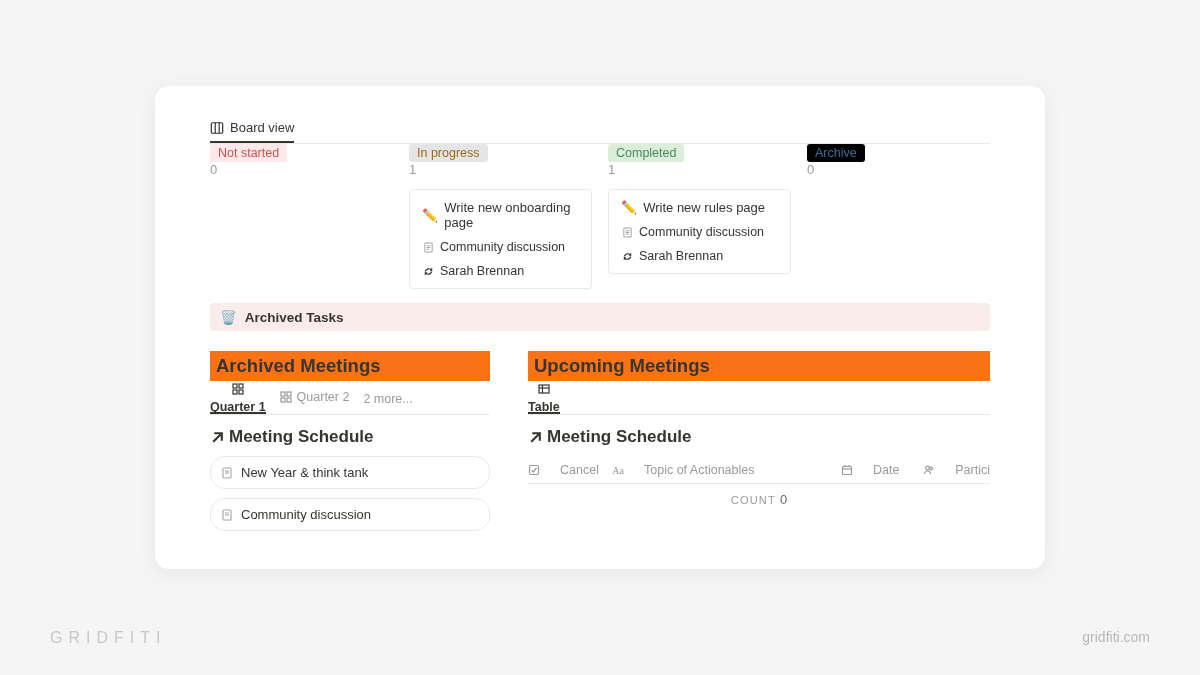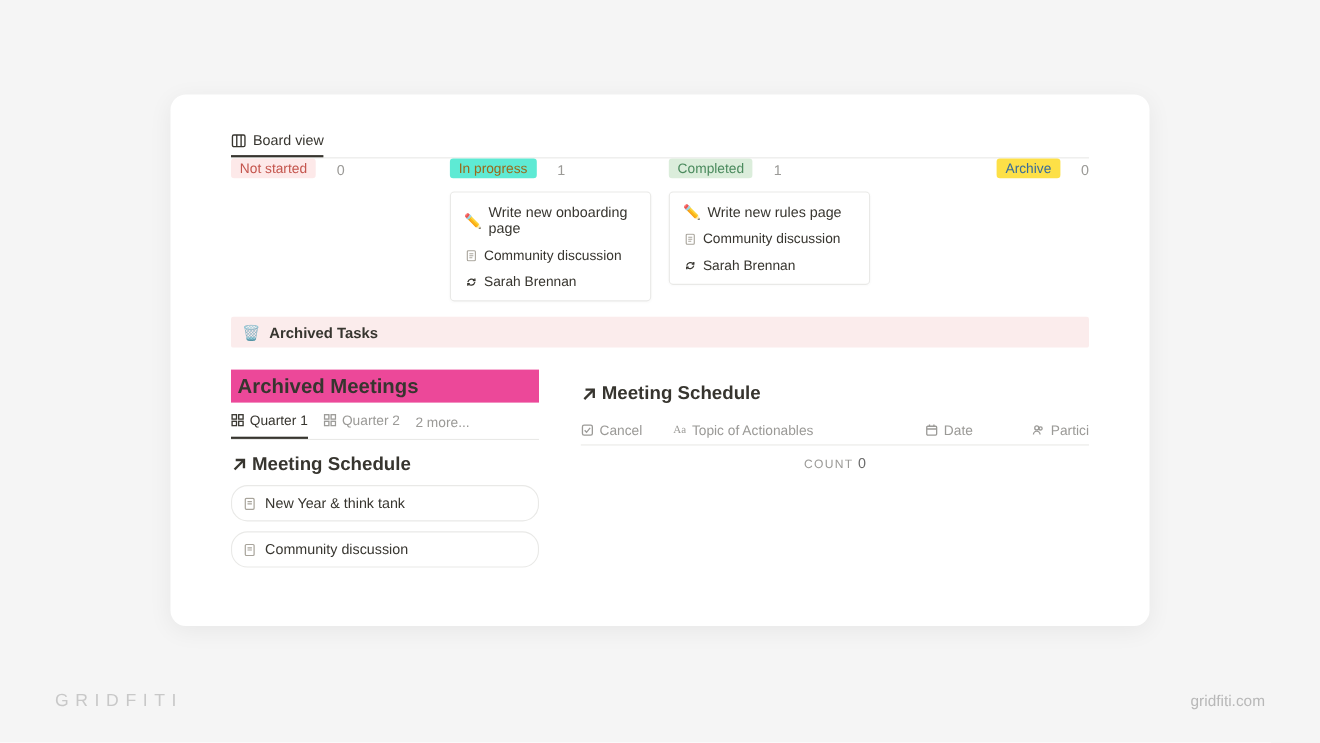--- a/index.html
+++ b/index.html
@@ -52,23 +52,24 @@
     margin-top: 12px;
     margin-bottom: 14px;
   }
   .board-columns {
     display: grid;
     grid-template-columns: repeat(4, 1fr);
     gap: 16px;
   }
   .col-header {
     display: flex;
-    align-items: flex-end;
-    gap: 19px;
+    align-items: flex-start;
+    gap: 0;
     font-size: 13px;
+    flex-direction: column;
   }
   .status-pill {
     display: inline-block;
     padding: 2px 8px;
     border-radius: 3px;
     font-size: 12.5px;
     font-weight: 400;
   }
   .count { color: #9b9a97; font-size: 13px; }
   .kcard {
@@ -93,21 +94,21 @@
     gap: 8px;
     border-radius: 2px;
   }
   .two-col {
     display: grid;
     grid-template-columns: 280px 1fr;
     gap: 38px;
     margin-top: 20px;
   }
   .gray-band {
-    background: #ec4899;
+    background: #f97316;
     padding: 4px 6px 4px 6px;
     font-size: 18.5px;
     font-weight: 700;
   }
   .sub-tabs {
     display: flex;
     align-items: center;
     gap: 14px;
     font-size: 12.5px;
     color: #9b9a97;
@@ -117,21 +118,21 @@
   }
   .sub-tab {
     display: flex;
     align-items: center;
     gap: 5px;
     height: 100%;
     cursor: pointer;
     padding-bottom: 2px;
     border-bottom: 2px solid transparent;
   }
-  .sub-tab.active { color: #37352f; font-weight: 400; border-bottom-color: #37352f;}
+  .sub-tab.active { color: #37352f; font-weight: 700; border-bottom-color: #37352f; flex-direction: column;}
   .schedule-title {
     font-size: 17px;
     font-weight: 700;
     margin-top: 12px;
     display: flex;
     align-items: center;
     gap: 4px;
   }
   .list-item {
     margin-top: 9px;
@@ -146,21 +147,21 @@
   .table-header {
     display: flex;
     align-items: center;
     gap: 24px;
     font-size: 12.5px;
     color: #9b9a97;
     border-bottom: 1px solid #e9e9e7;
     padding: 8px 0 6px 0;
     margin-top: 8px;
   }
-  .th { display: flex; align-items: center; gap: 5px; }
+  .th { display: flex; align-items: center; gap: 20px; }
   .no-results { font-size: 12.5px; color: #9b9a97; padding: 8px 0; border-bottom: 1px solid #e9e9e7;}
   .count-row { text-align: center; font-size: 11px; letter-spacing: 1.2px; color: #9b9a97; padding-top: 8px;}
   .count-num { letter-spacing: 0; font-size: 13px; color: #6b6b6b; margin-left:4px;}
   .footer-left {
     position: absolute;
     left: 50px;
     bottom: 28px;
     color: #c8c8c8;
     font-size: 16px;
     letter-spacing: 6px;
@@ -198,21 +199,21 @@
 
     <div>
       <div class="col-header">
         <span class="status-pill" id="pill0" style="background: rgb(253, 233, 233); color: rgb(196, 85, 77);">Not started</span>
         <span class="count">0</span>
       </div>
     </div>
 
     <div>
       <div class="col-header">
-        <span class="status-pill" id="pill1" style="background: #5eead4; color: rgb(153, 106, 28);">In progress</span>
+        <span class="status-pill" id="pill1" style="background: #e5e5e5; color: rgb(153, 106, 28);">In progress</span>
         <span class="count">1</span>
       </div>
       <div class="kcard">
         <div class="kcard-title">
           <span>✏️</span>
           <span>Write new onboarding page</span>
         </div>
         <div class="kcard-row">
           <span class="icon-xs">
             <svg viewBox="0 0 12 12" width="11" height="11" fill="none" stroke="#a8a49b" stroke-width="1.1">
@@ -268,21 +269,21 @@
                 <polyline points="2.5,9.5 2.5,7.5 4.5,7.5"></polyline>
               </svg>
           </span>
           <span>Sarah Brennan</span>
         </div>
       </div>
     </div>
 
     <div>
       <div class="col-header" style="justify-content:flex-end">
-        <span class="status-pill" id="pill3" style="background: #fde047; color: rgb(58, 108, 153);">Archive</span>
+        <span class="status-pill" id="pill3" style="background: #000000; color: rgb(58, 108, 153);">Archive</span>
         <span class="count">0</span>
       </div>
     </div>
 
   </div>
 
   <div class="archived-tasks">
     <span>🗑️</span>
     <span>Archived Tasks</span>
   </div>
@@ -342,20 +343,33 @@
               <line x1="4" y1="4" x2="8" y2="4"></line>
               <line x1="4" y1="6" x2="8" y2="6"></line>
             </svg>
           </span>
         <span>Community discussion</span>
       </div>
 
     </div>
 
     <div>
+      <div class="gray-band">Upcoming Meetings</div>
+      <div class="sub-tabs">
+        <div class="sub-tab active">
+          <span class="icon-xs">
+            <svg viewBox="0 0 12 12" width="12" height="12" fill="none" stroke="#37352f" stroke-width="1.2">
+                <rect x="1" y="2" width="10" height="8"></rect>
+                <line x1="1" y1="5" x2="11" y2="5"></line>
+                <line x1="4.5" y1="2" x2="4.5" y2="10"></line>
+              </svg>
+          </span>
+          <span>Table</span>
+        </div>
+      </div>
       <div class="schedule-title">
         <span>
           <svg viewBox="0 0 14 14" width="15" height="15" fill="none" stroke="#37352f" stroke-width="2">
               <line x1="3" y1="11" x2="11" y2="3"></line>
               <polyline points="4,3 11,3 11,10"></polyline>
             </svg>
         </span>
         <span>Meeting Schedule</span>
       </div>
 

